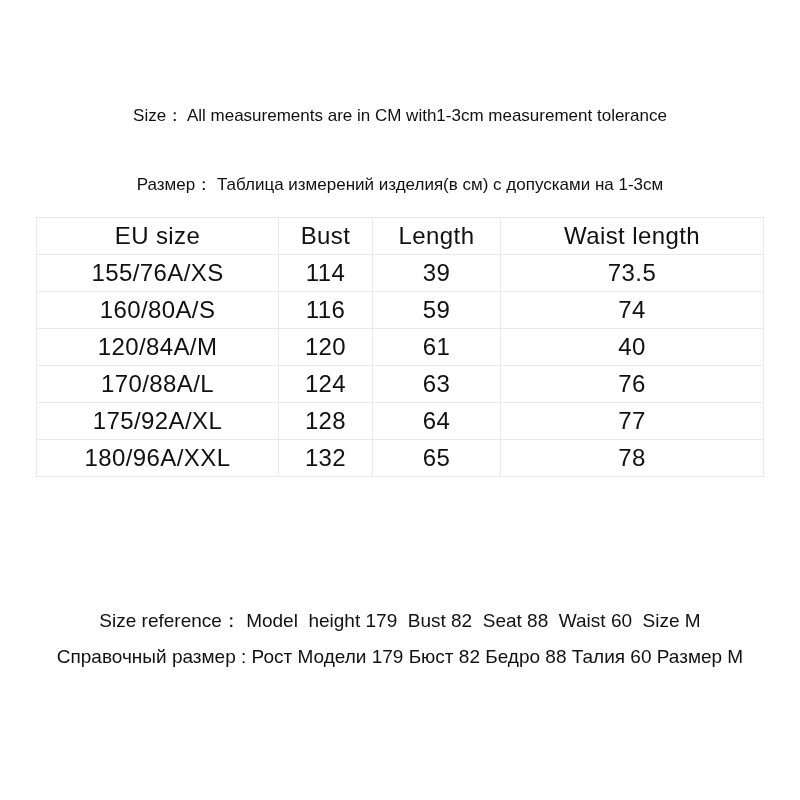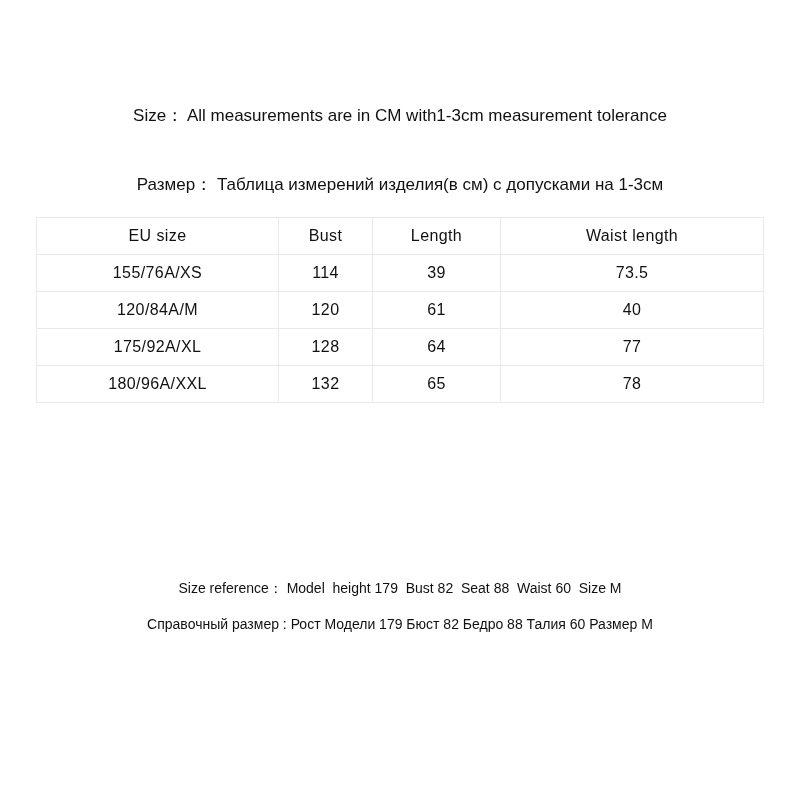--- a/index.html
+++ b/index.html
@@ -24,40 +24,41 @@
     white-space: pre;
     color: #111111;
   }
   .intro-line {
     font-size: 17px;
     line-height: 32px;
   }
   .intro-1 { top: 100px; }
   .intro-2 { top: 132px; margin-top: 37px; }
   .ref-line {
-    font-size: 14px;
+    font-size: 19px;
     line-height: 32px;
+    margin-top: 33px;
   }
   .ref-1 { top: 572px; }
   .ref-2 { top: 608px; }
   table.size-table {
     position: absolute;
     left: 36px;
     top: 217px;
     width: 727px;
     border-collapse: collapse;
     table-layout: fixed;
   }
   table.size-table td {
     border: 1px solid #e9e9e9;
     height: 36px;
     padding: 0;
     text-align: center;
     vertical-align: middle;
-    font-size: 16px;
+    font-size: 24px;
     letter-spacing: 0.4px;
     color: #111111;
     white-space: nowrap;
     overflow: hidden;
   }
   col.c1 { width: 242px; }
   col.c2 { width: 94px; }
   col.c3 { width: 128px; }
   col.c4 { width: 263px; }
 </style>
@@ -83,24 +84,36 @@
         <td>Length</td>
         <td>Waist length</td>
       </tr>
       <tr>
         <td>155/76A/XS</td>
         <td>114</td>
         <td>39</td>
         <td>73.5</td>
       </tr>
       <tr>
+        <td>160/80A/S</td>
+        <td>116</td>
+        <td>59</td>
+        <td>74</td>
+      </tr>
+      <tr>
         <td>120/84A/M</td>
         <td>120</td>
         <td>61</td>
         <td>40</td>
+      </tr>
+      <tr>
+        <td>170/88A/L</td>
+        <td>124</td>
+        <td>63</td>
+        <td>76</td>
       </tr>
       <tr>
         <td>175/92A/XL</td>
         <td>128</td>
         <td>64</td>
         <td>77</td>
       </tr>
       <tr>
         <td>180/96A/XXL</td>
         <td>132</td>

